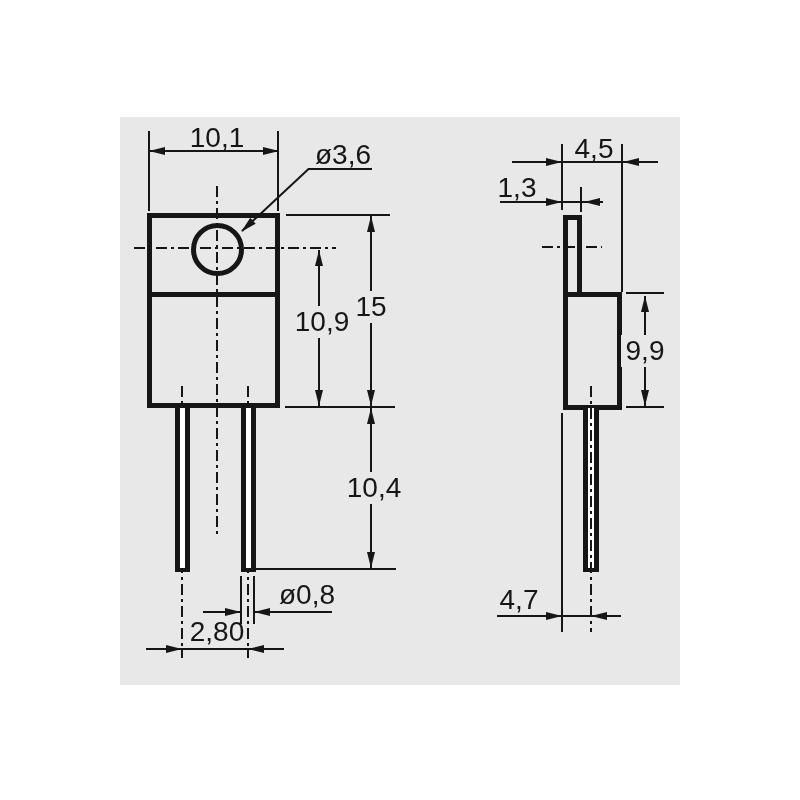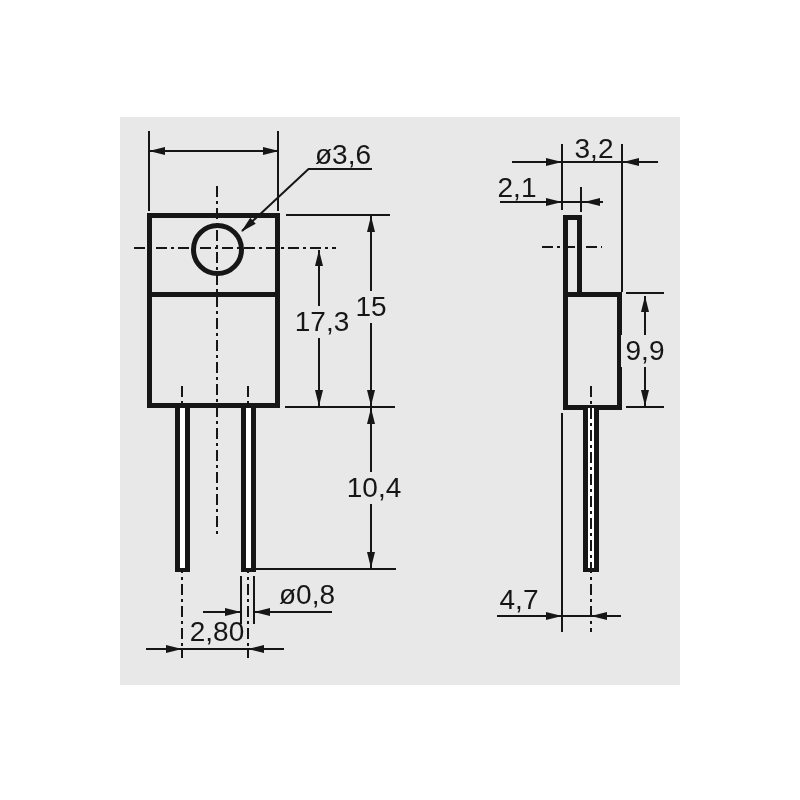--- a/index.html
+++ b/index.html
@@ -61,36 +61,37 @@
   <div class="ln" style="left:277px;top:131px;width:2px;height:80px;"></div>
   <div class="ln" style="left:286px;top:214px;width:104px;height:2px;"></div>
   <div class="ln" style="left:285px;top:406px;width:110px;height:2px;"></div>
   <div class="ln" style="left:251px;top:568px;width:145px;height:2px;"></div>
   <div class="ln" style="left:240px;top:576px;width:2px;height:48px;"></div>
   <div class="ln" style="left:253px;top:576px;width:2px;height:48px;"></div>
 
   <div class="ln" style="left:149px;top:150px;width:130px;height:2px;"></div>
   <div class="ah ah-l" style="left:149px;top:147px;"></div>
   <div class="ah ah-r" style="left:263px;top:147px;"></div>
+  <div class="lbl" style="left:162px;top:123px;width:110px;">10,1</div>
 
   <div class="lbl" style="left:312px;top:140px;width:62px;">ø3,6</div>
   <div class="ln" style="left:308px;top:168px;width:64px;height:2px;"></div>
   <div class="leader" style="left:242px;top:230px;width:91px;transform:rotate(-43deg);">
     <div class="ah ah-l"></div>
   </div>
 
   <div class="ln" style="left:370px;top:216px;width:2px;height:190px;"></div>
   <div class="ah ah-u" style="left:367px;top:216px;"></div>
   <div class="ah ah-d" style="left:367px;top:390px;"></div>
   <div class="lbl bg" style="left:346px;top:291px;width:50px;height:32px;text-align:center;">15</div>
 
   <div class="ln" style="left:318px;top:250px;width:2px;height:156px;"></div>
   <div class="ah ah-u" style="left:315px;top:250px;"></div>
   <div class="ah ah-d" style="left:315px;top:390px;"></div>
-  <div class="lbl bg" style="left:289px;top:306px;width:66px;height:32px;">17,3</div>
+  <div class="lbl bg" style="left:289px;top:306px;width:66px;height:32px;">10,9</div>
 
   <div class="ln" style="left:370px;top:408px;width:2px;height:160px;"></div>
   <div class="ah ah-u" style="left:367px;top:408px;"></div>
   <div class="ah ah-d" style="left:367px;top:552px;"></div>
   <div class="lbl bg" style="left:340px;top:472px;width:68px;height:32px;">10,4</div>
 
   <div class="ln" style="left:203px;top:611px;width:38px;height:2px;"></div>
   <div class="ln" style="left:254px;top:611px;width:78px;height:2px;"></div>
   <div class="ah ah-r" style="left:225px;top:608px;"></div>
   <div class="ah ah-l" style="left:254px;top:608px;"></div>
@@ -113,26 +114,26 @@
   <div class="ln" style="left:561px;top:144px;width:2px;height:66px;"></div>
   <div class="ln" style="left:621px;top:144px;width:2px;height:148px;"></div>
   <div class="ln" style="left:580px;top:187px;width:2px;height:25px;"></div>
   <div class="ln" style="left:626px;top:292px;width:38px;height:2px;"></div>
   <div class="ln" style="left:626px;top:406px;width:38px;height:2px;"></div>
   <div class="ln" style="left:561px;top:413px;width:2px;height:219px;"></div>
 
   <div class="ln" style="left:512px;top:161px;width:146px;height:2px;"></div>
   <div class="ah ah-r" style="left:546px;top:158px;"></div>
   <div class="ah ah-l" style="left:623px;top:158px;"></div>
-  <div class="lbl" style="left:563px;top:134px;width:62px;">3,2</div>
+  <div class="lbl" style="left:563px;top:134px;width:62px;">4,5</div>
 
   <div class="ln" style="left:500px;top:201px;width:103px;height:2px;"></div>
   <div class="ah ah-r" style="left:546px;top:198px;"></div>
   <div class="ah ah-l" style="left:584px;top:198px;"></div>
-  <div class="lbl" style="left:487px;top:173px;width:60px;">2,1</div>
+  <div class="lbl" style="left:487px;top:173px;width:60px;">1,3</div>
 
   <div class="ln" style="left:644px;top:296px;width:2px;height:110px;"></div>
   <div class="ah ah-u" style="left:641px;top:296px;"></div>
   <div class="ah ah-d" style="left:641px;top:390px;"></div>
   <div class="lbl bg" style="left:621px;top:335px;width:48px;height:32px;">9,9</div>
 
   <div class="ln" style="left:497px;top:615px;width:124px;height:2px;"></div>
   <div class="ah ah-r" style="left:546px;top:612px;"></div>
   <div class="ah ah-l" style="left:591px;top:612px;"></div>
   <div class="lbl" style="left:489px;top:585px;width:60px;">4,7</div>

